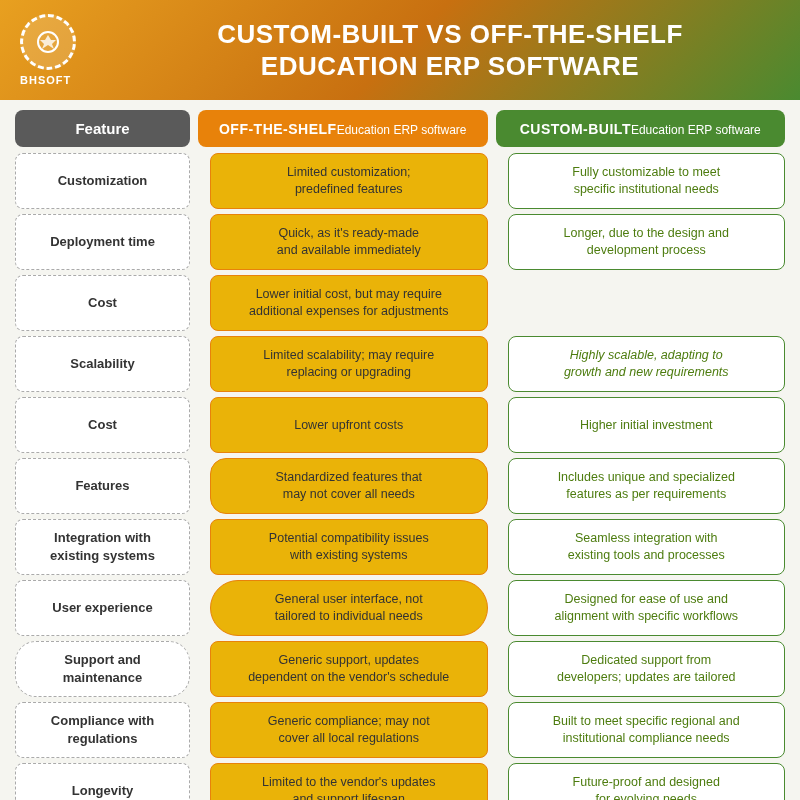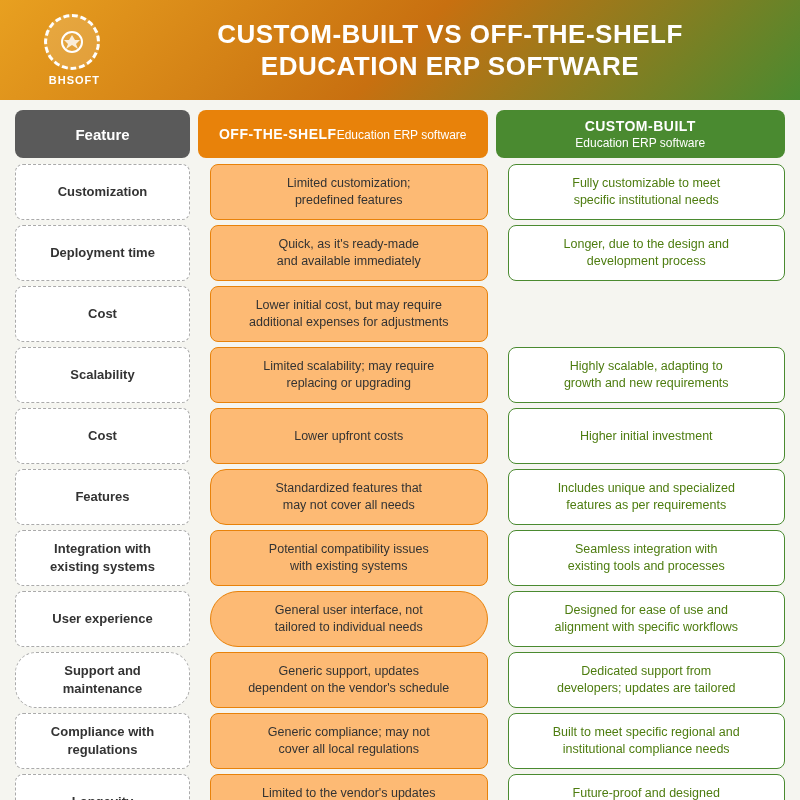--- a/index.html
+++ b/index.html
@@ -15,21 +15,21 @@
     .header {
       background: linear-gradient(135deg, #e8a020 0%, #c87010 50%, #4a8a30 100%);
       display: flex;
       align-items: center;
       padding: 12px 20px;
       height: 100px;
     }
     .logo-area {
       display: flex;
       flex-direction: column;
-      align-items: flex-end;
+      align-items: flex-start;
       margin-right: 20px;
       min-width: 80px;
     }
     .logo-circle {
       width: 56px;
       height: 56px;
       border: 3px solid white;
       border-radius: 50%;
       border-style: dashed;
       display: flex;
@@ -91,21 +91,21 @@
       align-items: center;
       justify-content: center;
     }
     .col-header-custom {
       background: #4a8a30;
       color: white;
       text-align: center;
       padding: 8px;
       border-radius: 8px;
       display: flex;
-      flex-direction: column;
+      flex-direction: row;
       align-items: center;
       justify-content: center;
     }
     .col-header-main {
       font-weight: 900;
       font-size: 14px;
       text-transform: uppercase;
       letter-spacing: 0.5px;
     }
     .col-header-sub {
@@ -136,21 +136,21 @@
       line-height: 1.35;
     }
     .cell-feature {
       background: white;
       border: 1.5px dashed #aaa;
       font-weight: 600;
       color: #333;
       font-size: 13px;
     }
     .cell-off {
-      background: #fdba74;
+      background: #eab308;
       border: 1.5px solid #e8820a;
       color: #333;
     }
     .cell-custom {
       background: white;
       border: 1.5px solid #4a8a30;
       color: #4d7c0f;
     }
   </style>
 </head>
@@ -205,21 +205,21 @@
       </div>
       <div class="data-row">
         <div class="cell cell-feature" style="white-space: pre-line;">Cost</div>
         <div class="cell cell-off" style="white-space: pre-line;">Lower initial cost, but may require
 additional expenses for adjustments</div>
       </div>
       <div class="data-row">
         <div class="cell cell-feature" style="white-space: pre-line;">Scalability</div>
         <div class="cell cell-off" style="white-space: pre-line;">Limited scalability; may require
 replacing or upgrading</div>
-        <div class="cell cell-custom" style="white-space: pre-line;">Highly scalable, adapting to
+        <div class="cell cell-custom" style="white-space: pre-line; font-style: italic;">Highly scalable, adapting to
 growth and new requirements</div>
       </div>
       <div class="data-row">
         <div class="cell cell-feature" style="white-space: pre-line;">Cost</div>
         <div class="cell cell-off" style="white-space: pre-line;">Lower upfront costs</div>
         <div class="cell cell-custom" style="white-space: pre-line;">Higher initial investment</div>
       </div>
       <div class="data-row">
         <div class="cell cell-feature" style="white-space: pre-line;">Features</div>
         <div class="cell cell-off" style="white-space: pre-line; border-radius: 16px;">Standardized features that

